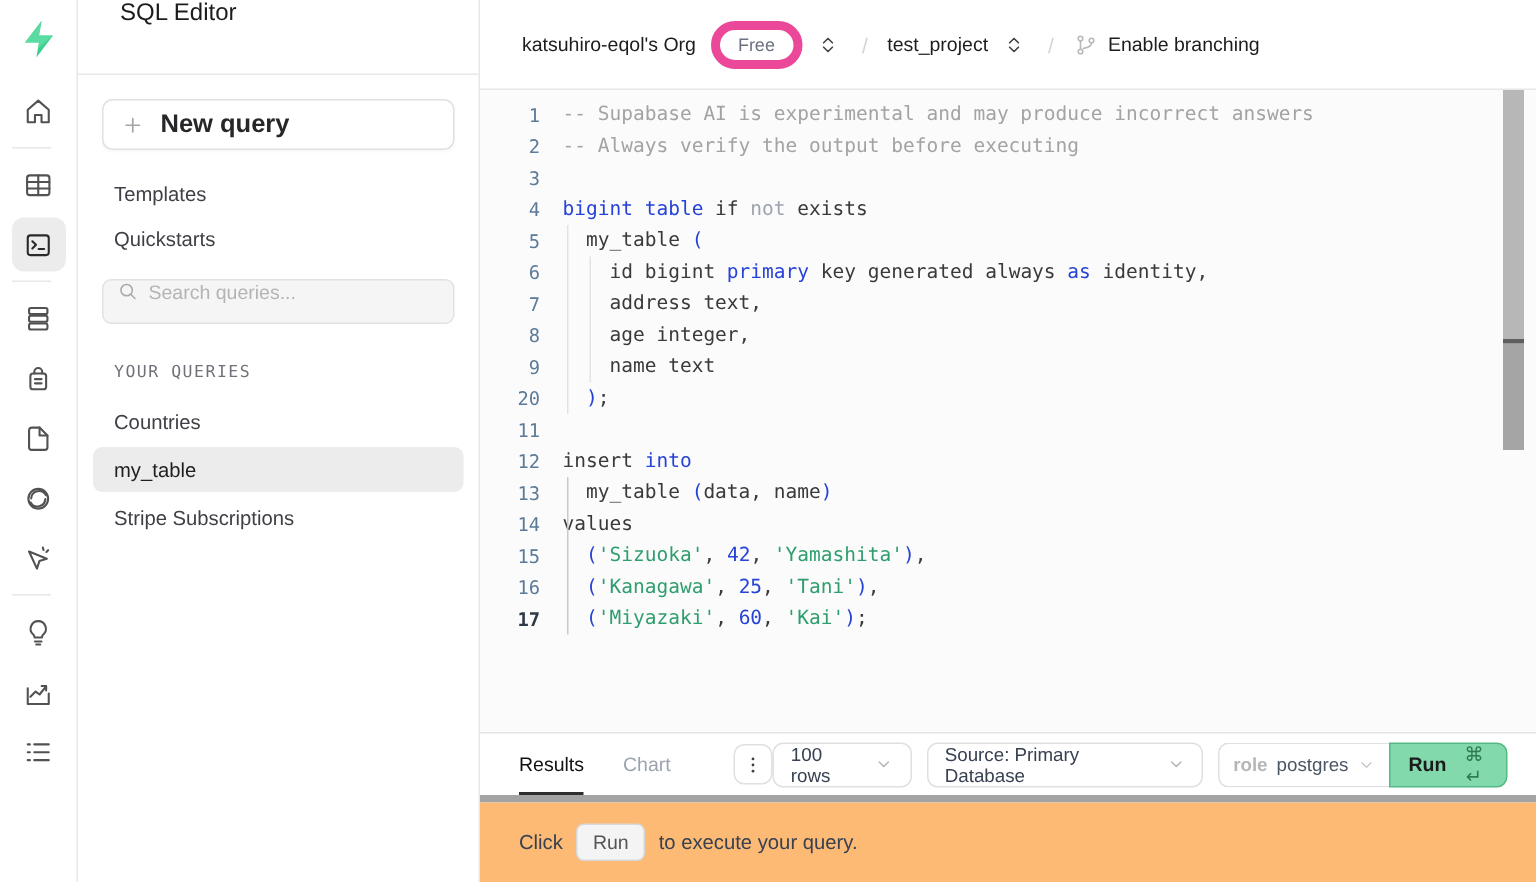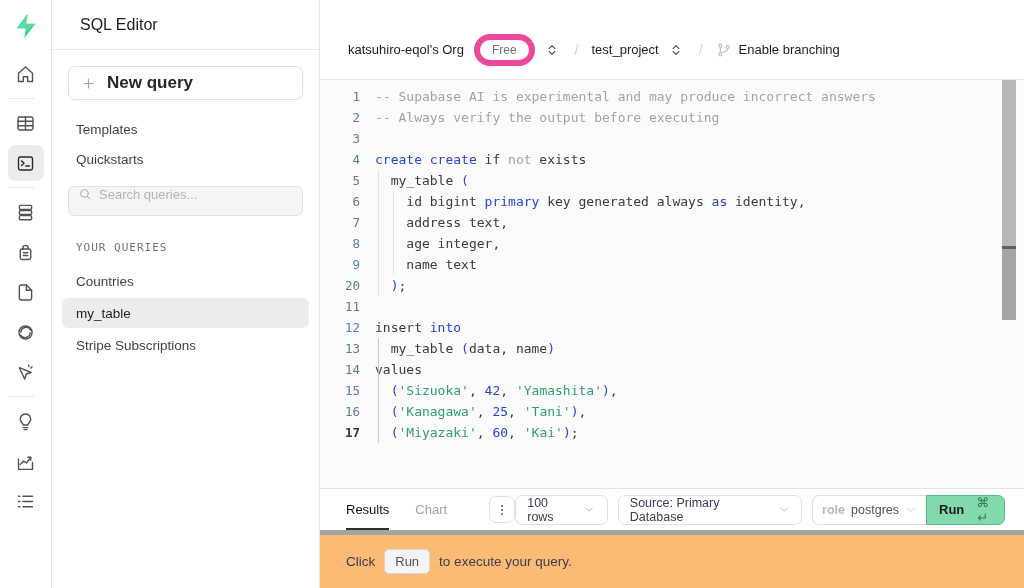--- a/index.html
+++ b/index.html
@@ -16,21 +16,21 @@
   .rail-btn svg { width:21px; height:21px; stroke:#525252; fill:none;
                   stroke-width:1.6; stroke-linecap:round; stroke-linejoin:round; }
   .rail-btn.active { background:#ececec; }
   .rail-btn.active svg { stroke:#2a2a2a; }
   .rail-div { width:26px; height:1px; background:#e7e7e7; margin:6px 0; }
 
   
   .sidebar { width:268px; flex:none; border-right:1px solid #e7e7e7; background:#fff;
              display:flex; flex-direction:column; }
   .sidebar-head { height:50px; flex:none; border-bottom:1px solid #e8e8e8;
-                  display:flex; align-items:center; padding-left:28px; }
+                  display:flex; align-items:flex-start; padding-left:28px; }
   .sidebar-title { font-size:16px; font-weight:500; color:#1c1c1c; }
   .sidebar-body { padding:16px 16px 0; }
   .newq { width:100%; height:34px; background:#fff; border:1px solid #e0e0e0; border-radius:7px;
           display:flex; align-items:center; padding-left:12px; gap:11px; cursor:pointer;
           box-shadow:0 1px 2px rgba(0,0,0,.03); }
   .newq svg { width:15px; height:15px; stroke:#a3a3a3; stroke-width:1.8; stroke-linecap:round; }
   .newq-label { font-size:17px; font-weight:600; color:#27272a; }
   .side-menu { margin-top:14px; }
   .side-link { height:30px; display:flex; align-items:center; padding-left:8px;
                font-size:13.5px; color:#3f3f46; border-radius:6px; cursor:pointer; }
@@ -44,21 +44,21 @@
   .section-label { margin:25px 0 0 8px; font-family:"DejaVu Sans Mono",monospace;
                    font-size:11px; letter-spacing:1px; color:#71717a; }
   .query-list { margin:12px -6px 0; }
   .query-item { height:30px; display:flex; align-items:center; padding:0 14px; margin-bottom:2px;
                 font-size:13.5px; color:#3f3f46; border-radius:6px; cursor:pointer; }
   .query-item.active { background:#ececec; color:#1f1f1f; }
 
   
   .main { flex:1; display:flex; flex-direction:column; min-width:0; }
   .topbar { height:60px; flex:none; border-bottom:1px solid #e8e8e8; display:flex;
-            align-items:center; padding-left:28px; font-size:13px;margin-top:20px; }
+            align-items:center; padding-left:28px; font-size:13px; }
   .org-name { color:#1c1c1c; cursor:pointer; }
   .plan-badge { margin-left:10px; border:6px solid #ec4899; border-radius:999px;
                 padding:3px 12px; font-size:12px; color:#6b7280; }
   .unfold { width:20px; height:20px; margin-left:7px; cursor:pointer; }
   .unfold svg { width:14px; height:14px; stroke:#3f3f46; fill:none; stroke-width:1.8;
                 stroke-linecap:round; stroke-linejoin:round; display:block; margin:3px auto; }
   .crumb-sep { color:#d4d4d4; font-size:14px; margin:0 13px; }
   .proj-name { font-weight:500; color:#1c1c1c; cursor:pointer; }
   .branch { display:flex; align-items:center; gap:7px; cursor:pointer; }
   .branch svg { width:16px; height:16px; stroke:#b9b9b9; fill:none; stroke-width:1.6;
@@ -261,21 +261,21 @@
         </svg>
         <span class="branch-label">Enable branching</span>
       </span>
     </div>
 
     <div class="editor">
       <div class="code-lines" id="code-lines">
           <div class="line"><span class="ln">1</span><span class="codetext"><span class="tk-c">-- Supabase AI is experimental and may produce incorrect answers</span></span></div>
           <div class="line"><span class="ln">2</span><span class="codetext"><span class="tk-c">-- Always verify the output before executing</span></span></div>
           <div class="line"><span class="ln">3</span><span class="codetext"></span></div>
-          <div class="line"><span class="ln">4</span><span class="codetext"><span class="tk-k">create create</span><span class="tk-d"> if </span><span class="tk-g">not</span><span class="tk-d"> exists</span></span></div>
+          <div class="line"><span class="ln">4</span><span class="codetext"><span class="tk-k">bigint table</span><span class="tk-d"> if </span><span class="tk-g">not</span><span class="tk-d"> exists</span></span></div>
           <div class="line"><span class="ln">5</span><span class="codetext"><span class="tk-d">  my_table </span><span class="tk-p">(</span></span></div>
           <div class="line"><span class="ln">6</span><span class="codetext"><span class="tk-d">    id bigint </span><span class="tk-k">primary</span><span class="tk-d"> key generated always </span><span class="tk-k">as</span><span class="tk-d"> identity,</span></span></div>
           <div class="line"><span class="ln">7</span><span class="codetext"><span class="tk-d">    address text,</span></span></div>
           <div class="line"><span class="ln">8</span><span class="codetext"><span class="tk-d">    age integer,</span></span></div>
           <div class="line"><span class="ln">9</span><span class="codetext"><span class="tk-d">    name text</span></span></div>
           <div class="line"><span class="ln">20</span><span class="codetext"><span class="tk-d">  </span><span class="tk-p">)</span><span class="tk-d">;</span></span></div>
           <div class="line"><span class="ln">11</span><span class="codetext"></span></div>
           <div class="line"><span class="ln">12</span><span class="codetext"><span class="tk-d">insert </span><span class="tk-k">into</span></span></div>
           <div class="line"><span class="ln">13</span><span class="codetext"><span class="tk-d">  my_table </span><span class="tk-p">(</span><span class="tk-d">data, name</span><span class="tk-p">)</span></span></div>
           <div class="line"><span class="ln">14</span><span class="codetext"><span class="tk-d">values</span></span></div>

